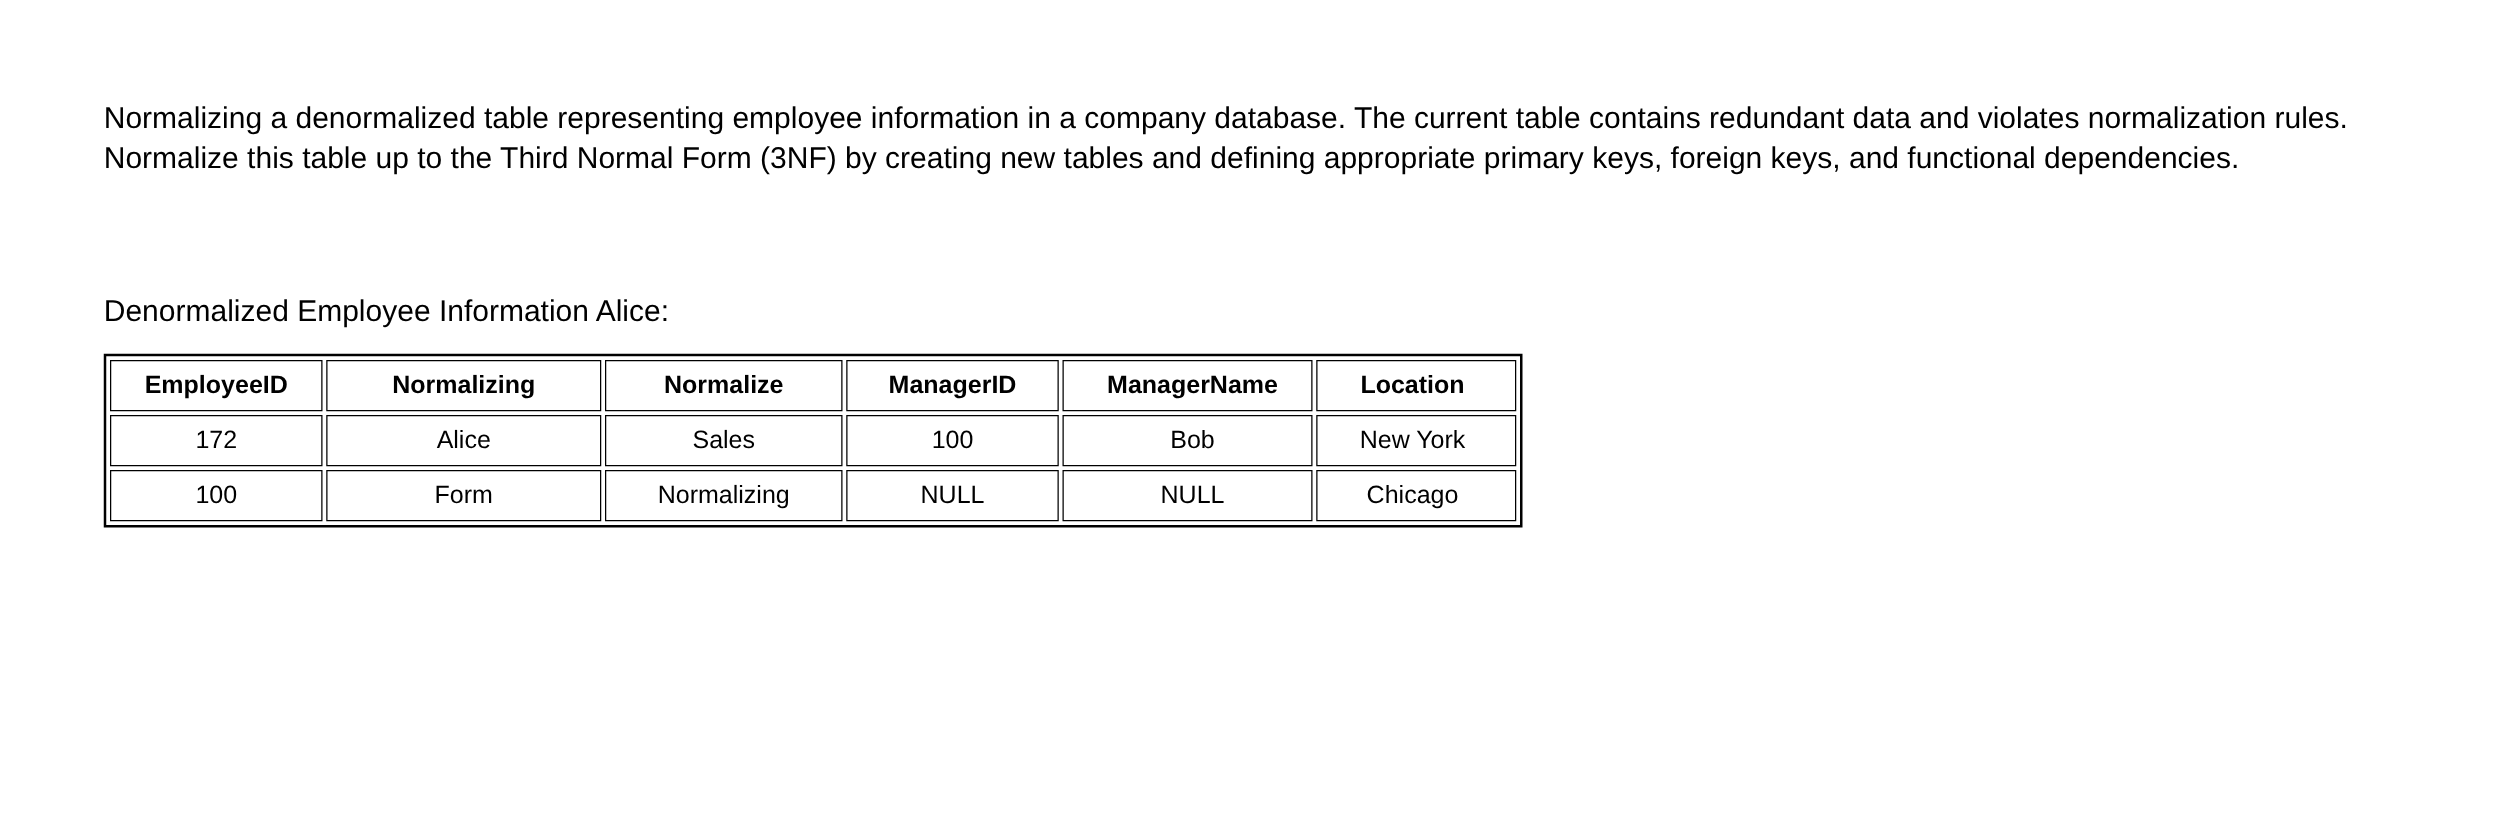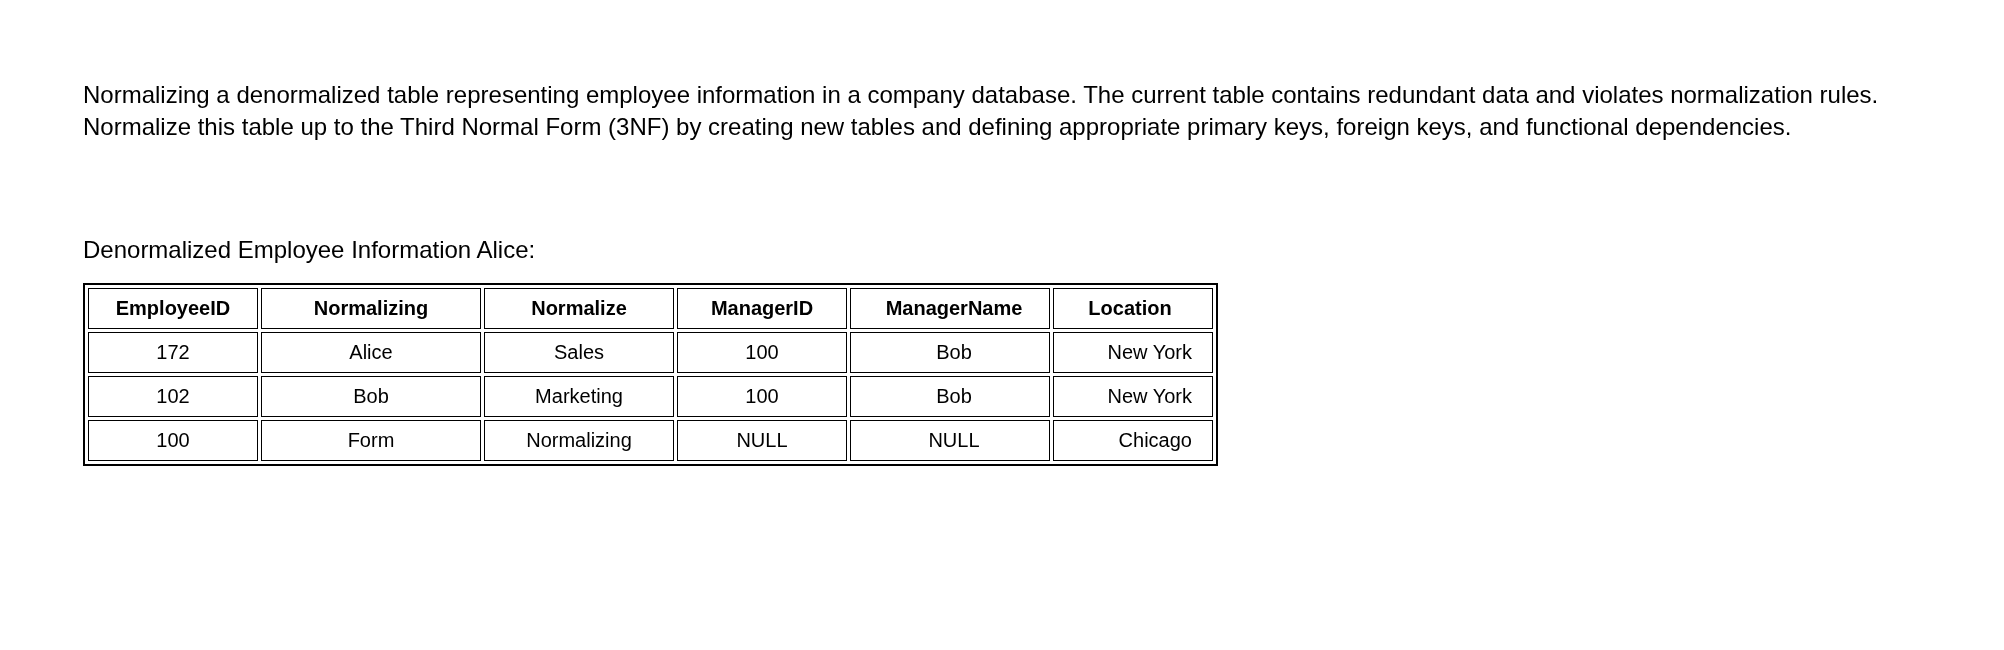--- a/index.html
+++ b/index.html
@@ -36,21 +36,21 @@
       background: #ffffff;
     }
     th {
       font-weight: bold;
     }
     th:nth-child(1), td:nth-child(1) { min-width: 170px; }
     th:nth-child(2), td:nth-child(2) { min-width: 220px; }
     th:nth-child(3), td:nth-child(3) { min-width: 190px; }
     th:nth-child(4), td:nth-child(4) { min-width: 170px; }
     th:nth-child(5), td:nth-child(5) { min-width: 200px; padding-left: 28px; }
-    th:nth-child(6), td:nth-child(6) { min-width: 160px; text-align: right; padding-left: 14px; }
+    th:nth-child(6), td:nth-child(6) { min-width: 160px; text-align: center; padding-left: 14px; }
     th:nth-child(6) { text-align: center; }
   </style>
 </head>
 <body>
 
 <p class="description">Normalizing a denormalized table representing employee information in a company database. The current table contains redundant data and violates normalization rules. Normalize this table up to the Third Normal Form (3NF) by creating new tables and defining appropriate primary keys, foreign keys, and functional dependencies.</p>
 
 <p class="table-caption">Denormalized Employee Information Alice:</p>
 
 <table>
@@ -67,28 +67,20 @@
   <tbody>
     <tr>
       <td>172</td>
       <td>Alice</td>
       <td>Sales</td>
       <td>100</td>
       <td>Bob</td>
       <td>New York</td>
     </tr>
     <tr>
-      <td>102</td>
-      <td>Bob</td>
-      <td>Marketing</td>
-      <td>100</td>
-      <td>Bob</td>
-      <td>New York</td>
-    </tr>
-    <tr>
       <td>100</td>
       <td>Form</td>
       <td>Normalizing</td>
       <td>NULL</td>
       <td>NULL</td>
       <td>Chicago</td>
     </tr>
   </tbody>
 </table>
 

